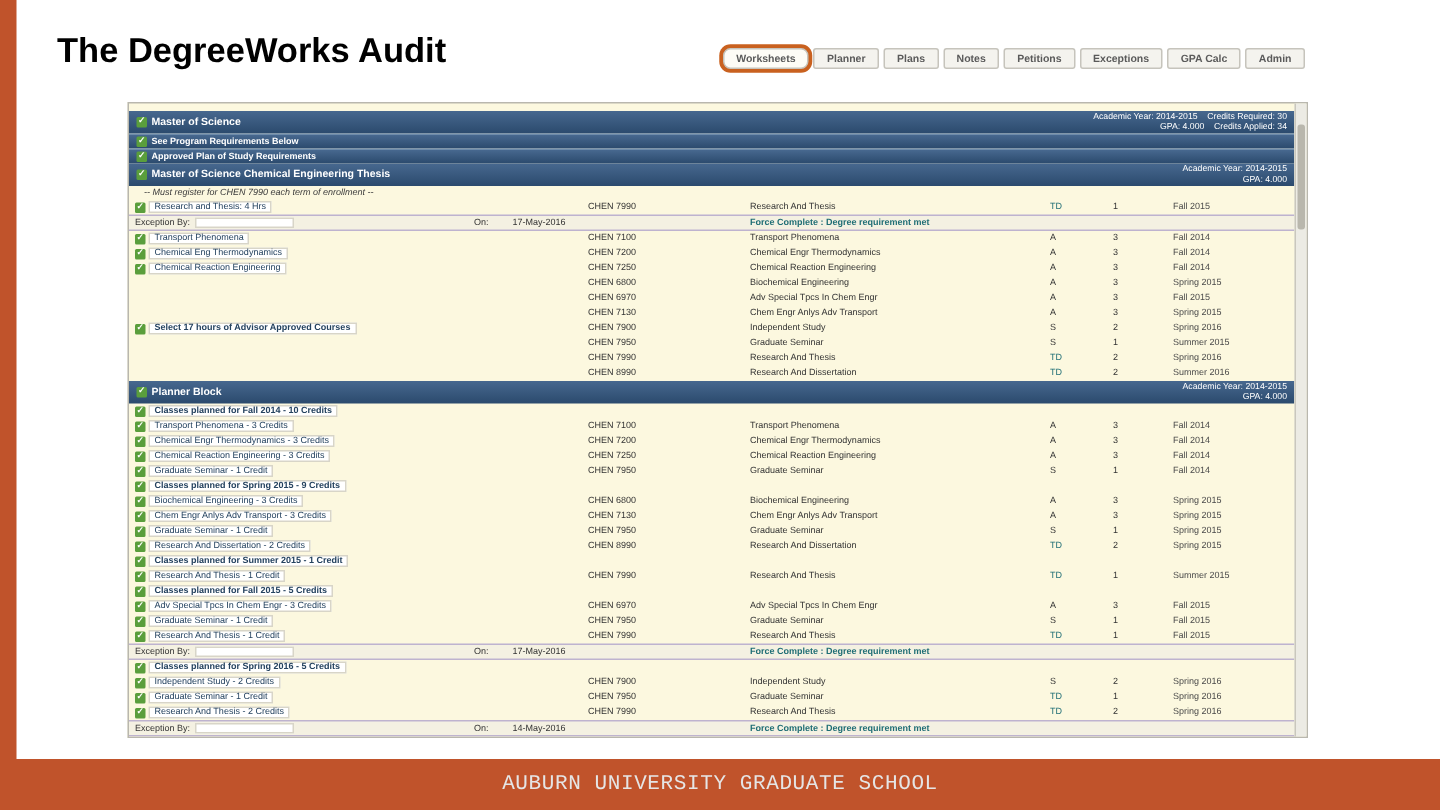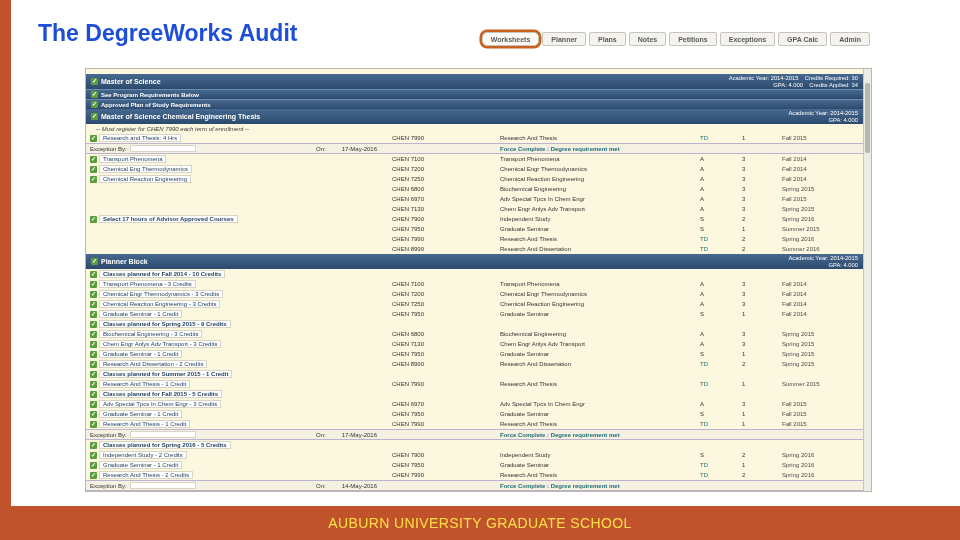--- a/index.html
+++ b/index.html
@@ -2,23 +2,23 @@
 <html style="--accent: #c0532b;"><head>
 <meta charset="utf-8">
 <style>
   :root { --accent:#c0532b; }
   * { margin:0; padding:0; box-sizing:border-box; }
   html,body { width:960px; height:540px; overflow:hidden; background:#ffffff;
               font-family:"Liberation Sans", sans-serif; position:relative; }
 
   .left-stripe { position:absolute; left:0; top:0; width:11px; height:506px; background:var(--accent); }
   .footer-bar  { position:absolute; left:0; top:506px; width:960px; height:34px; background:var(--accent);
-                 color:#fde047; display:flex; align-items:center; justify-content:center;
-                 font-size:14px; letter-spacing:.4px; }
-  .slide-title { position:absolute; left:38px; top:20px; font-size:23px; font-weight:600; color:#1d4ed8; }
+                 color:#e5e5e5; display:flex; align-items:center; justify-content:center;
+                 font-size:14px; letter-spacing:.4px;font-family:Liberation Mono, monospace; }
+  .slide-title { position:absolute; left:38px; top:20px; font-size:23px; font-weight:600; color:#000000; }
 
   .tab-bar { position:absolute; top:32px; right:90px; display:flex; gap:3px; align-items:center; }
   .tab { font-size:7px; font-weight:bold; color:#5a5a5a; background:#f4f3ee; border:1px solid #c6c4bc;
          padding:3px 8px 2px; border-radius:2px; white-space:nowrap; }
   .tab.active { box-shadow:0 0 0 2.5px #c9611f; border-radius:5px; background:#fdfcf6; }
 
   .audit-panel { position:absolute; left:85px; top:68px; width:787px; height:424px;
                  background:#fcf8df; border:1px solid #b9b7ae; }
   .rows { position:absolute; left:0; top:0; right:8px; bottom:0; overflow:hidden; padding-top:5px; }
   .scrollbar { position:absolute; right:0; top:0; width:8px; height:100%;

